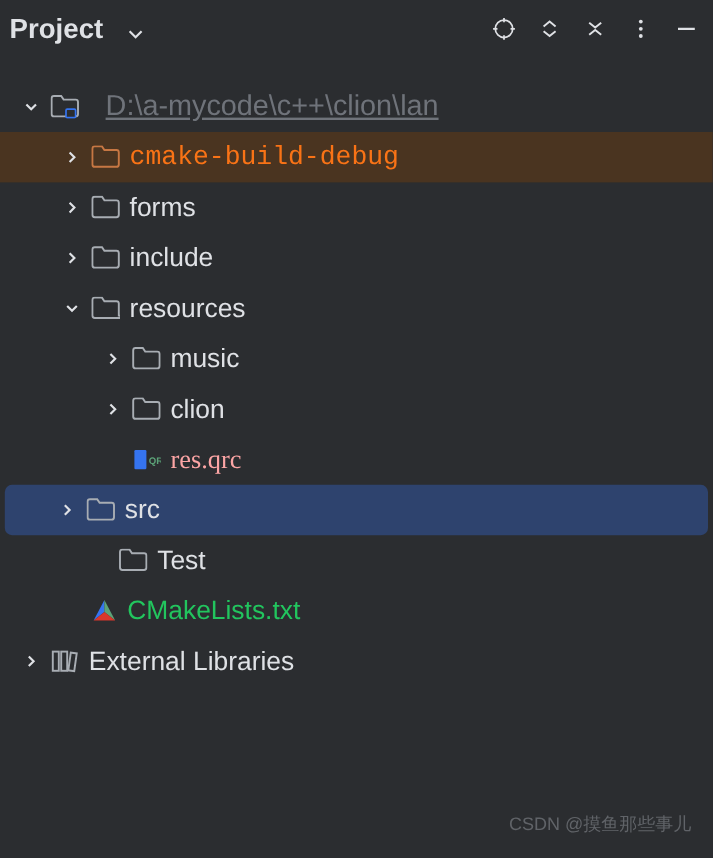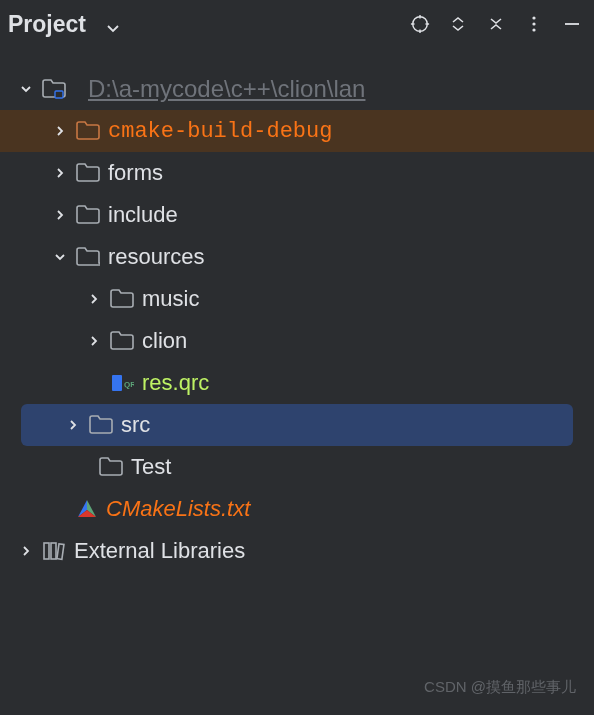--- a/index.html
+++ b/index.html
@@ -58,21 +58,21 @@
       cursor: pointer;
       white-space: nowrap;
       overflow: hidden;
     }
     .tree-row.highlighted {
       background: #4a3420;
     }
     .tree-row.selected {
       background: #2e436e;
       border-radius: 6px;
-      margin: 0 21px;
+      margin: 0 4px;
     }
     .arrow {
       width: 16px;
       height: 16px;
       display: inline-flex;
       align-items: center;
       justify-content: center;
       flex-shrink: 0;
     }
     .arrow-spacer {
@@ -86,25 +86,25 @@
       align-items: center;
     }
     .label {
       color: #dfe1e5;
     }
     .label-orange {
       color: #f97316;
       font-family: Liberation Mono, monospace;
     }
     .label-green {
-      color: #bef264;
+      color: #fca5a5;
+      font-family: Liberation Serif, serif;
     }
     .label-salmon {
-      color: #f97316;
-      font-style: italic;
+      color: #22c55e;
     }
     .path-hint {
       color: #6f737a;
       margin-left: 14px;
       font-size: 24px;
       text-decoration: underline;
     }
     .watermark {
       position: absolute;
       bottom: 18px;

